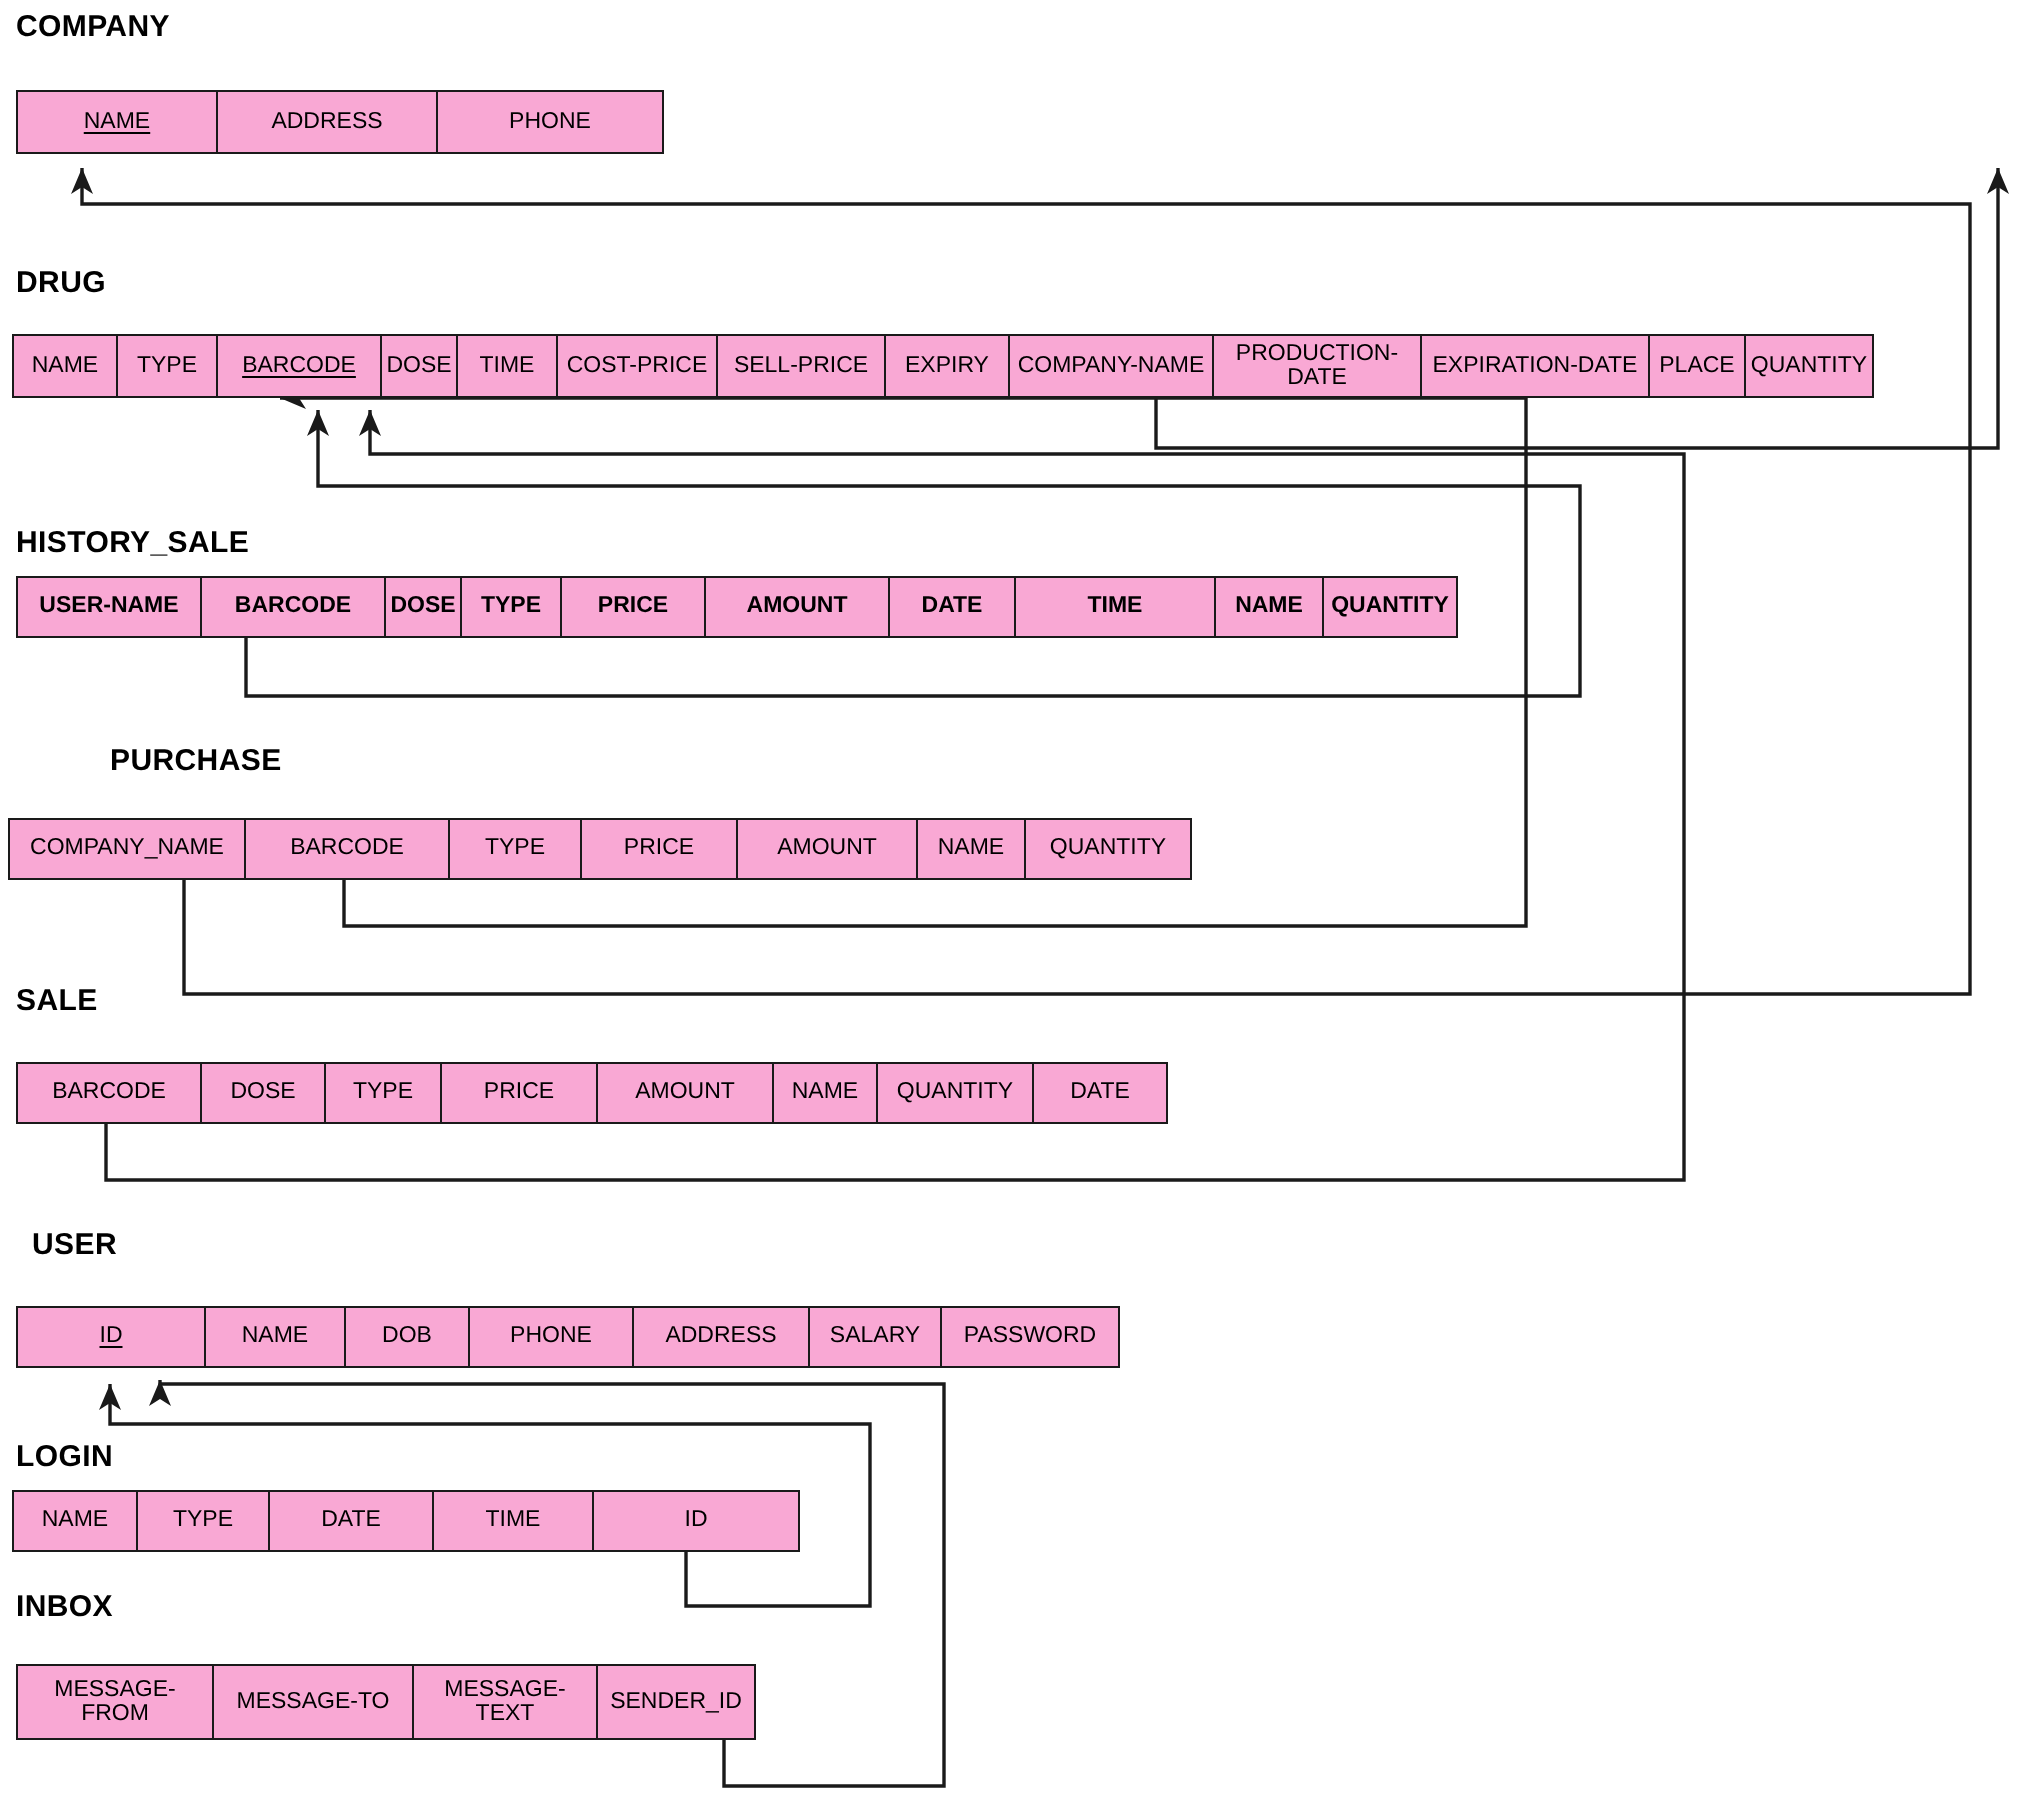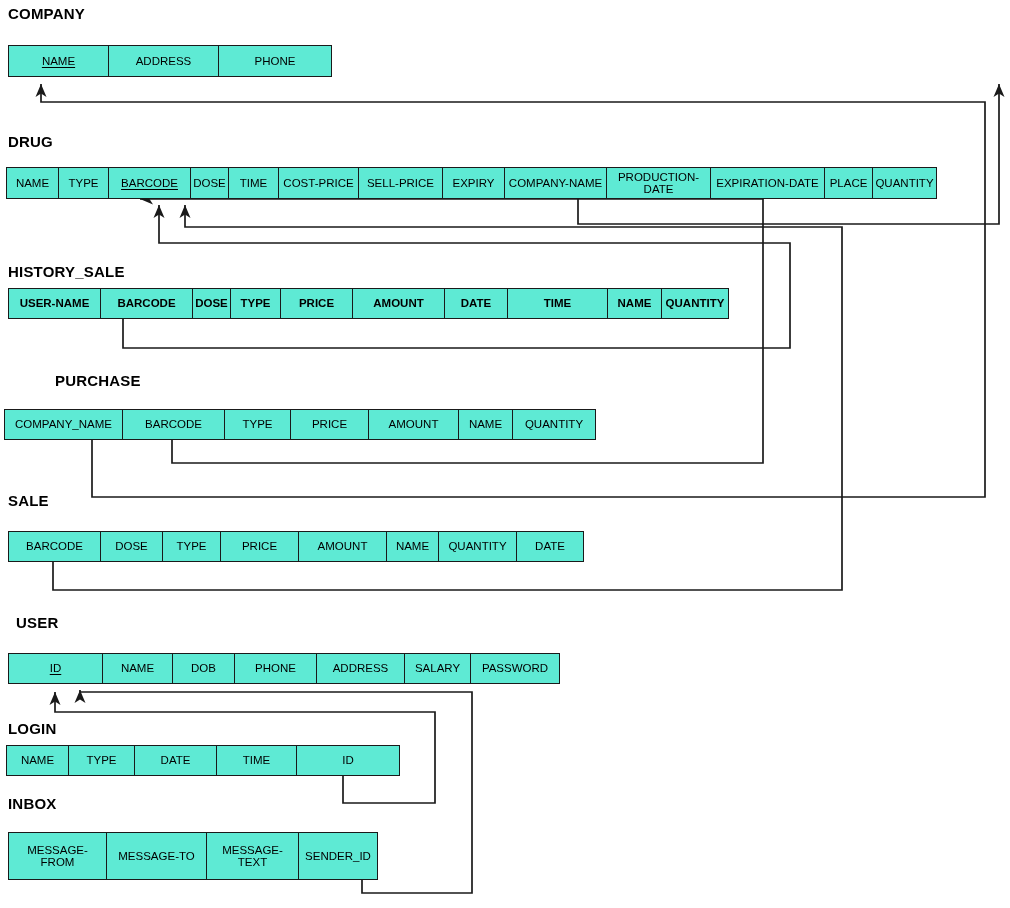--- a/index.html
+++ b/index.html
@@ -45,21 +45,21 @@
   .attr {
     box-sizing: border-box;
     border-right: 1.6px solid #1a1a1a;
     display: flex;
     align-items: center;
     justify-content: center;
     text-align: center;
     font-size: 11.5px;
     line-height: 1.05;
     padding: 0 2px;
-    background: #5eead4;
+    background: #f9a8d4;
     color: #000;
     white-space: pre-line;
     overflow: hidden;
   }
   .attr:last-child {
     border-right: none;
   }
   .attr.pk span.pk-underline {
     text-decoration: underline;
     text-underline-offset: 2px;
@@ -172,21 +172,21 @@
       </div>
       <div class="entity-title" style="left: 8px; top: 720px;">LOGIN</div>
       <div class="attr-row" style="left: 6px; top: 745px; height: 31px;">
         <div class="attr" style="width: 62px;"><span class="lbl">NAME</span></div>
         <div class="attr" style="width: 66px;"><span class="lbl">TYPE</span></div>
         <div class="attr" style="width: 82px;"><span class="lbl">DATE</span></div>
         <div class="attr" style="width: 80px;"><span class="lbl">TIME</span></div>
         <div class="attr" style="width: 102px;"><span class="lbl">ID</span></div>
       </div>
       <div class="entity-title" style="left: 8px; top: 795px;">INBOX</div>
-      <div class="attr-row" style="left: 8px; top: 832px; height: 48px;">
+      <div class="attr-row" style="left: 8px; top: 832px; height: 38px;">
         <div class="attr" style="width: 98px;"><span class="lbl">MESSAGE-
 FROM</span></div>
         <div class="attr" style="width: 100px;"><span class="lbl">MESSAGE-TO</span></div>
         <div class="attr" style="width: 92px;"><span class="lbl">MESSAGE-
 TEXT</span></div>
         <div class="attr" style="width: 78px;"><span class="lbl">SENDER_ID</span></div>
       </div>
     </div>
 </div>
 

